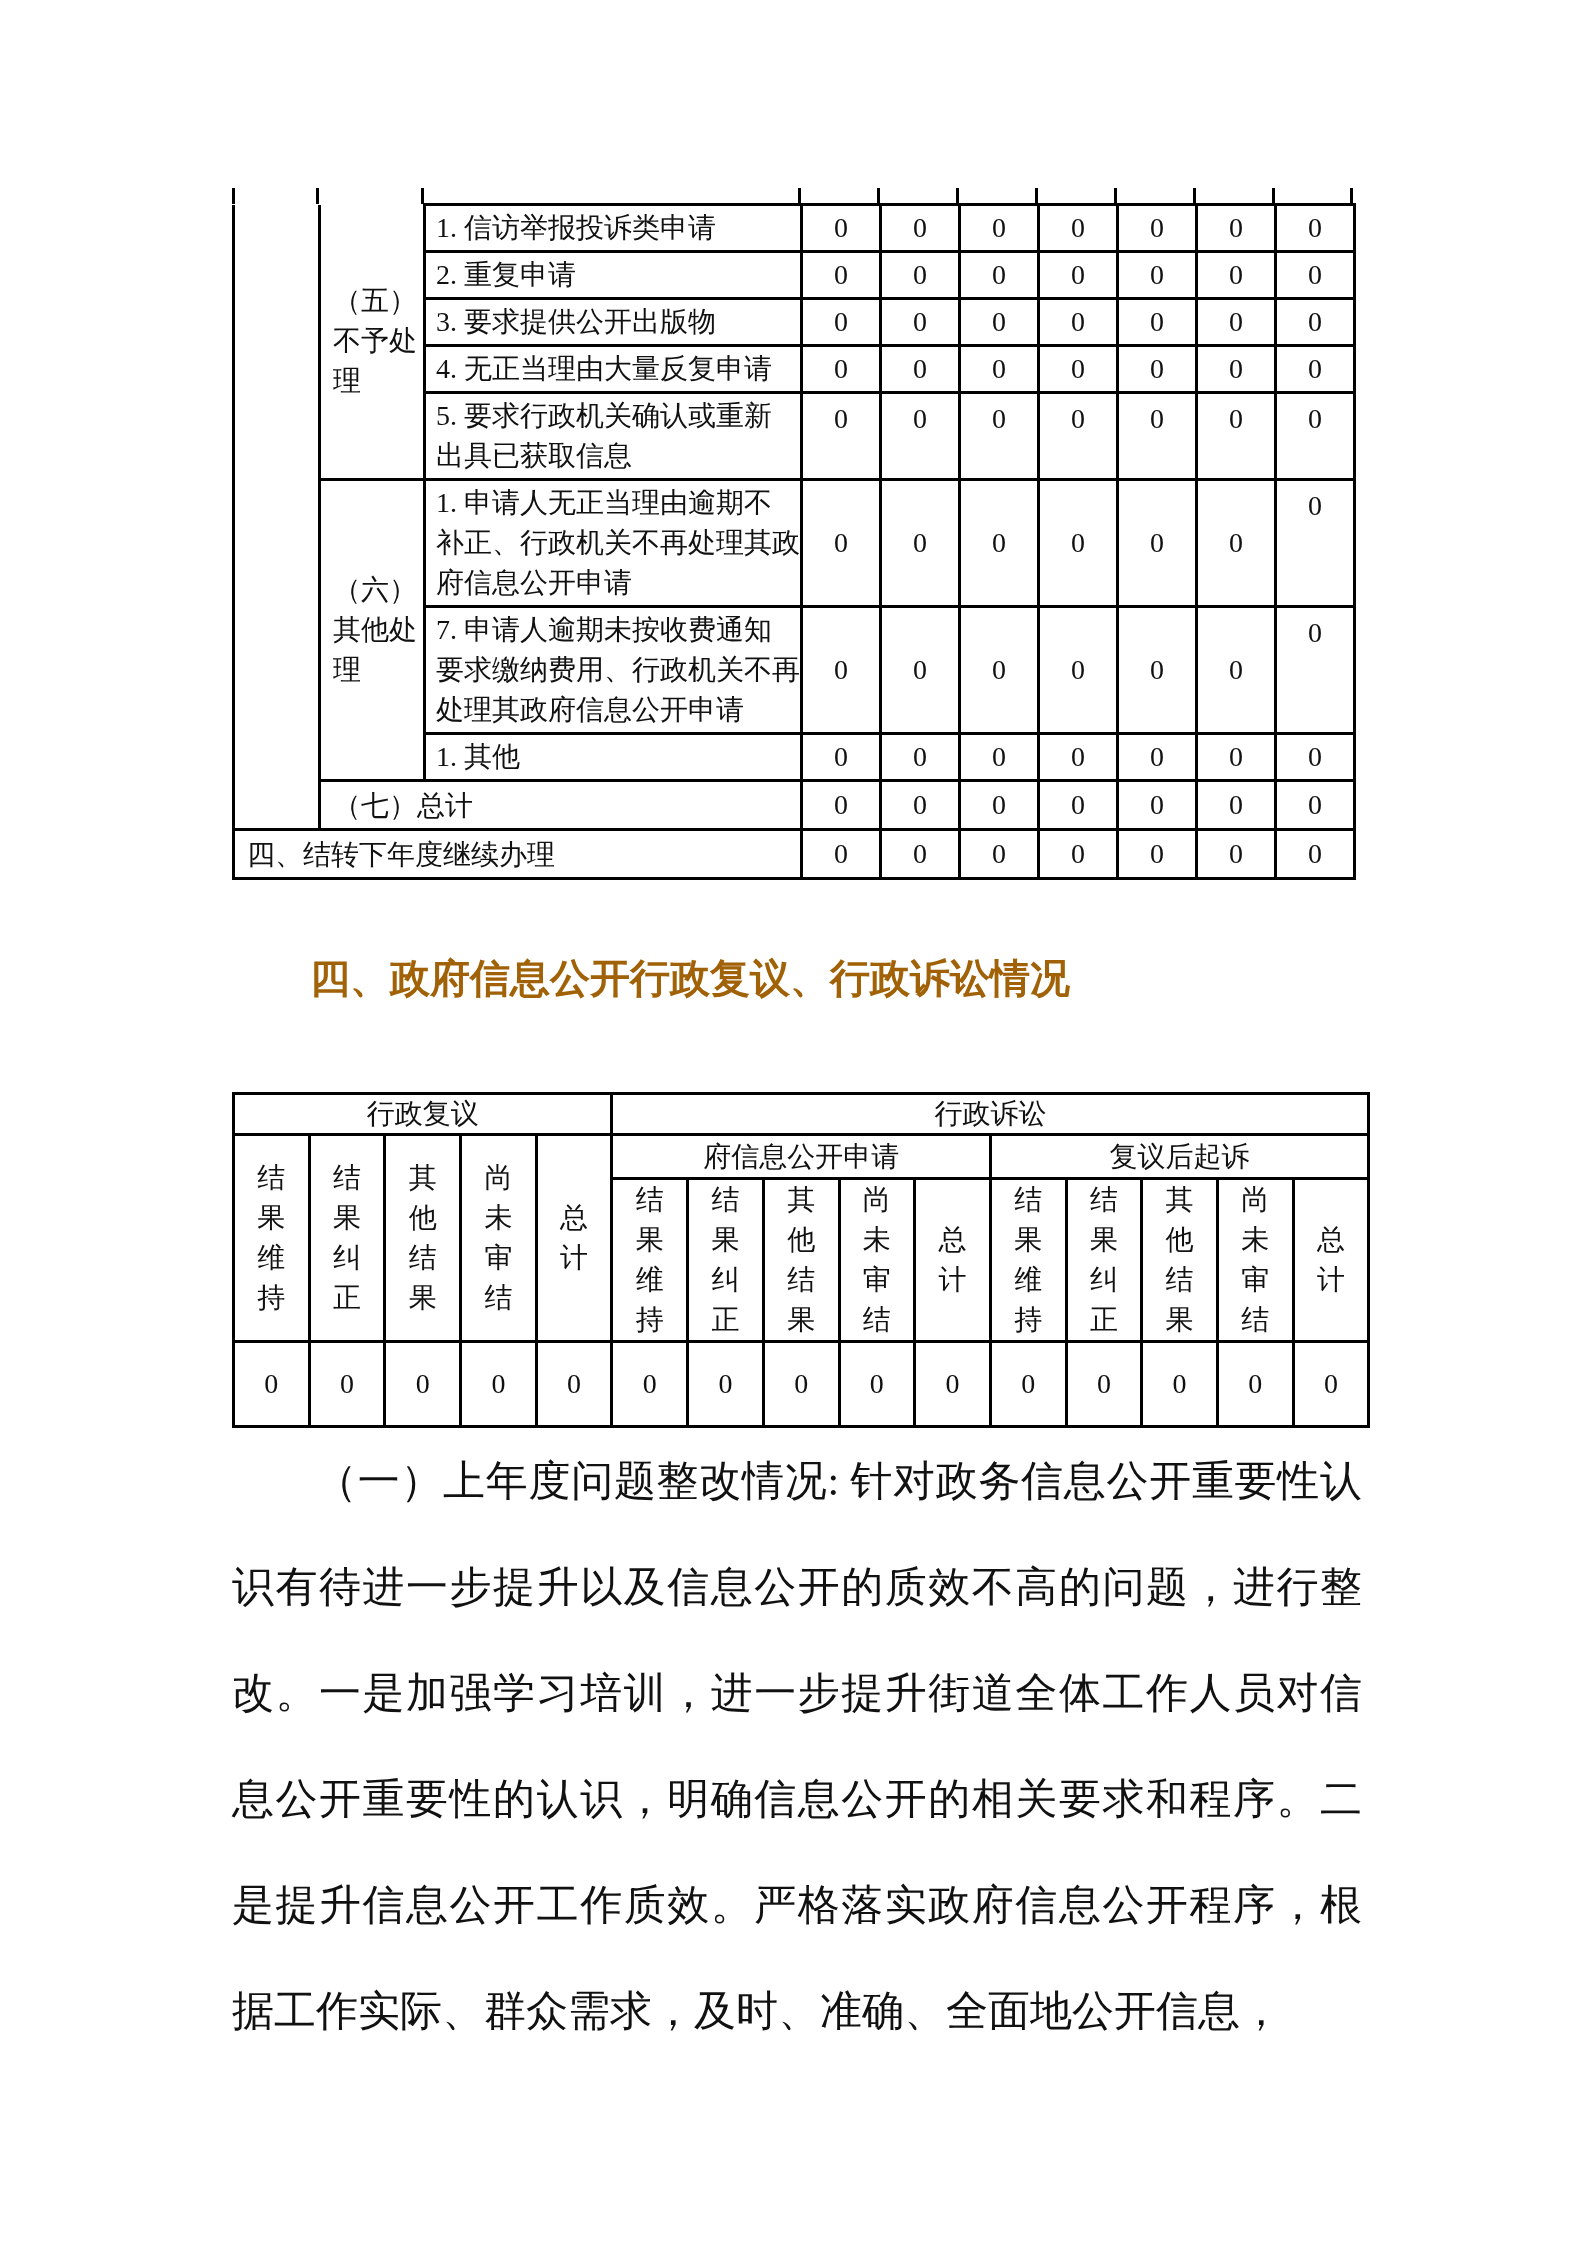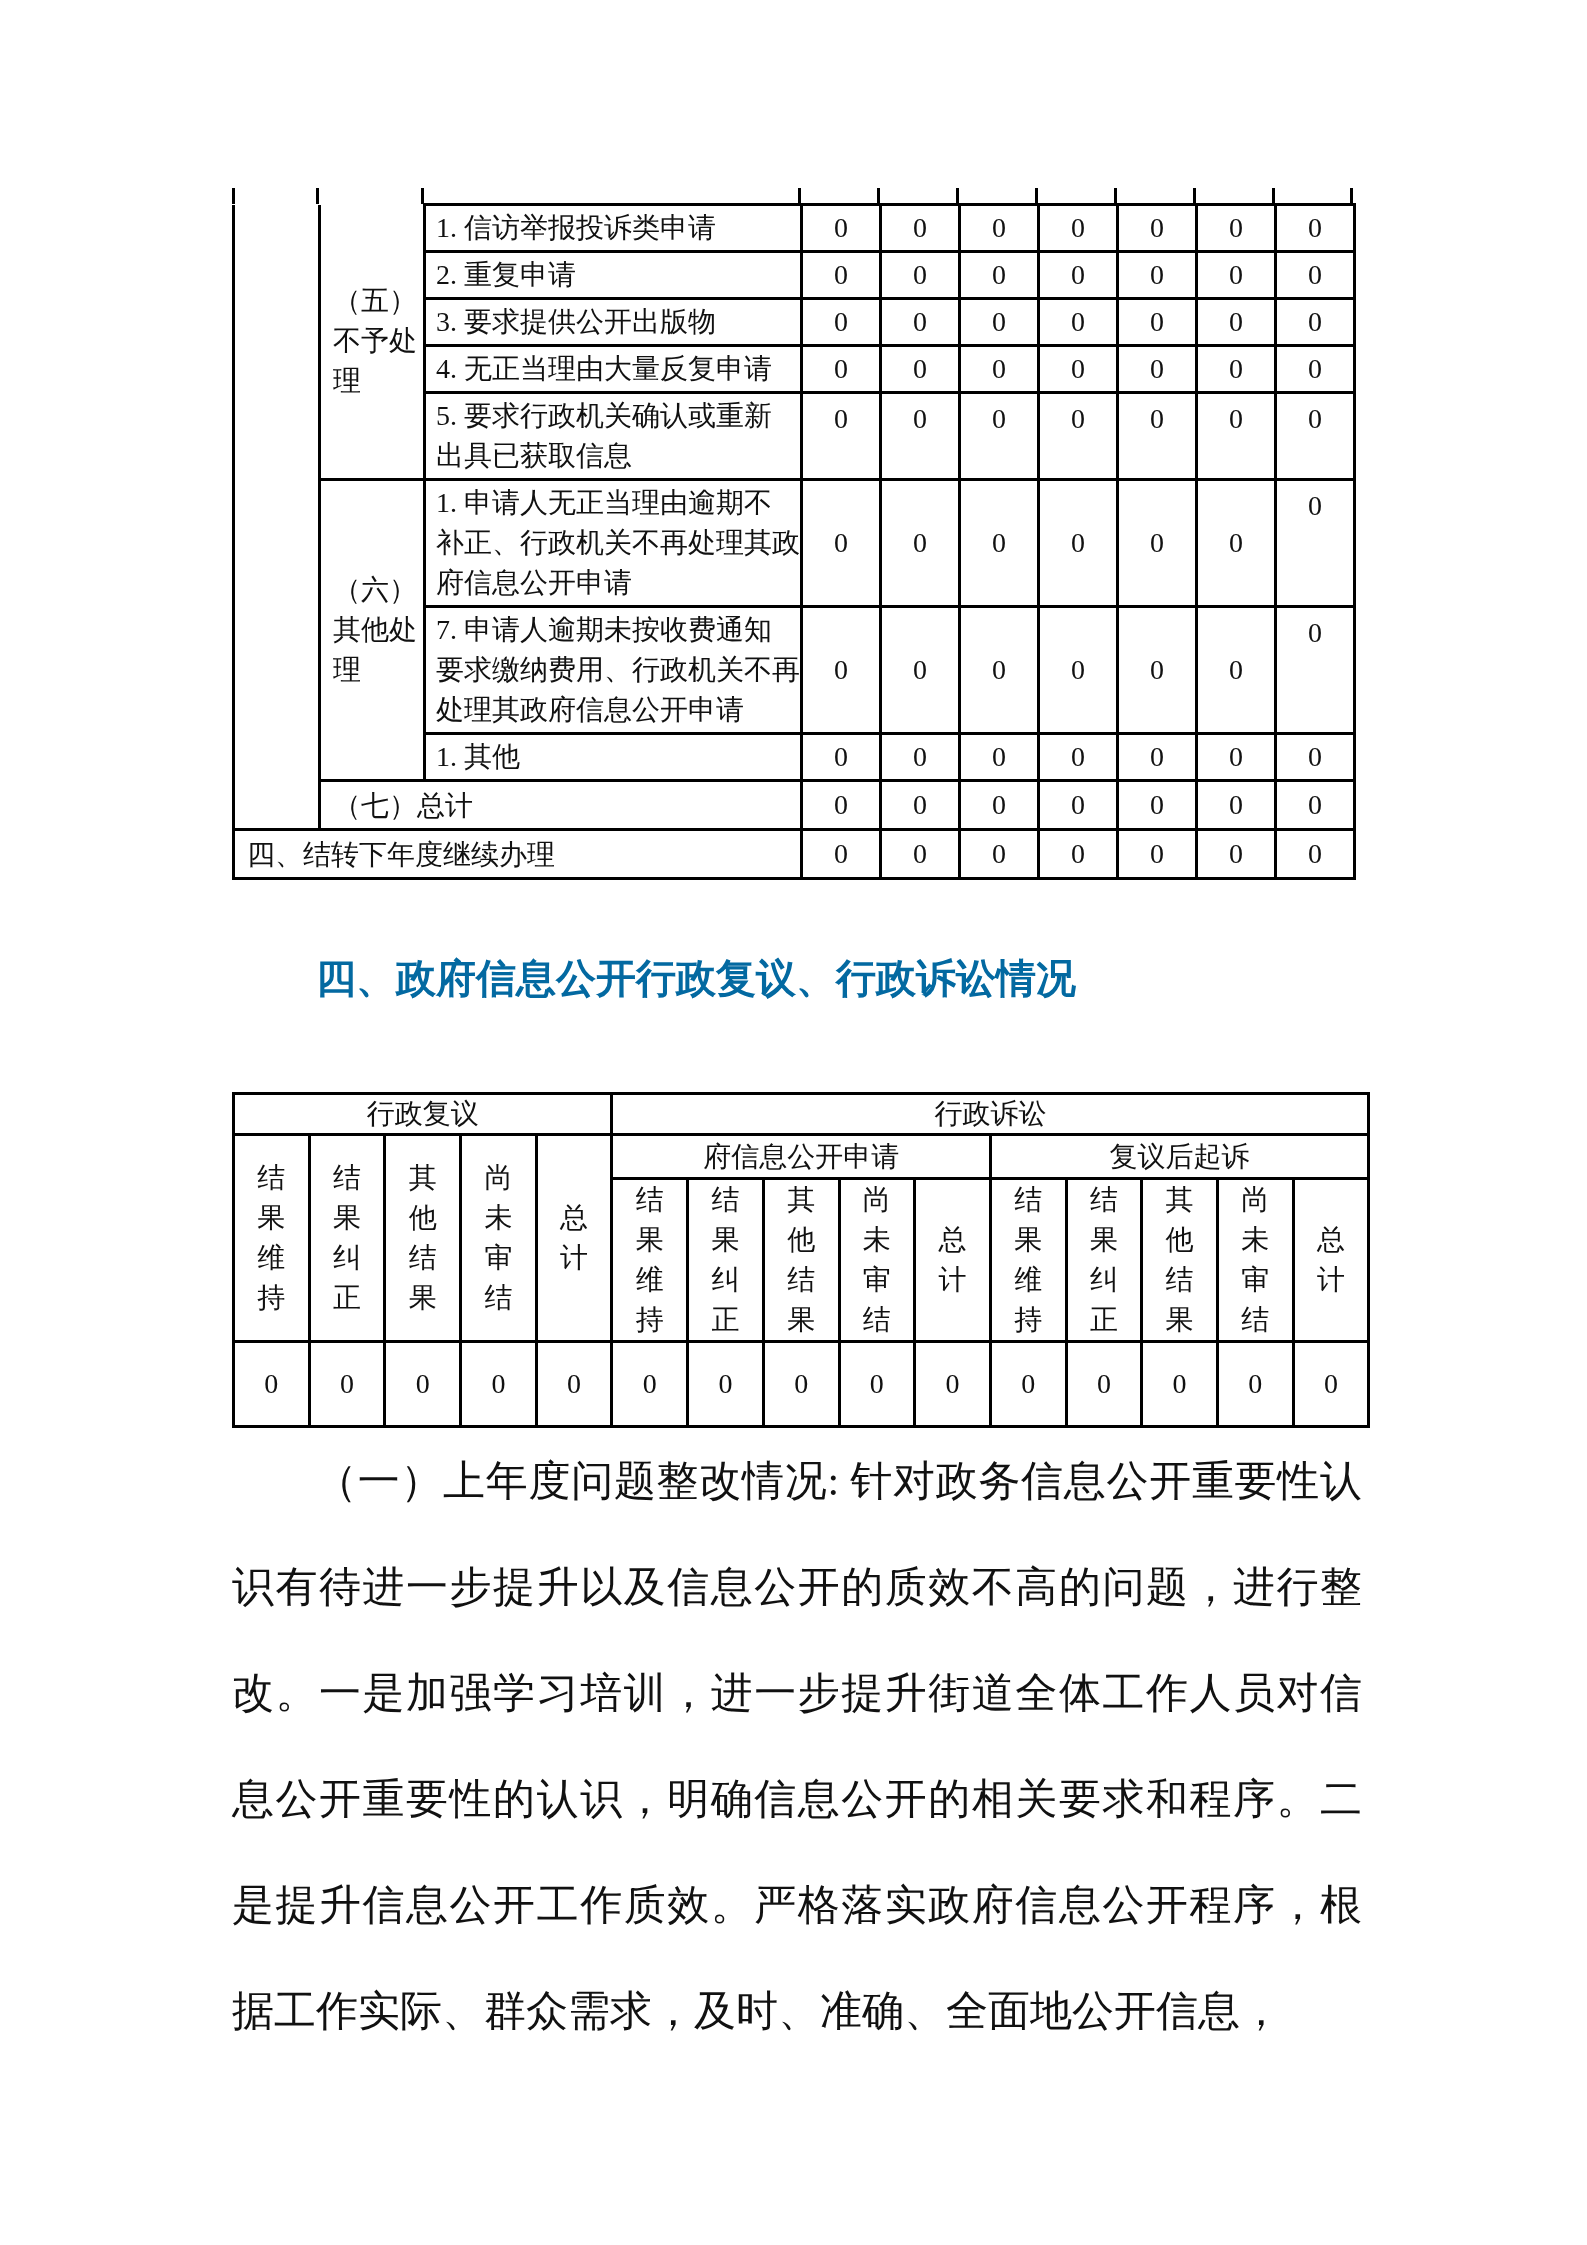--- a/index.html
+++ b/index.html
@@ -25,21 +25,21 @@
   .cellB{white-space:pre-line;text-align:left;padding:2px 4px 2px 12px;}
   .item{white-space:pre-line;text-align:left;padding:2px 0 2px 10px;}
   .num{text-align:center;padding:0;}
   .vtop{vertical-align:top;padding-top:5px;}
   .h41 td{height:41px;} .h82 td{height:82px;margin-left:28px;} .h122 td{height:122px;}
   .rowlabel{text-align:left;padding:4px 4px 2px 12px;}
   
   .h{
     font-family:"Liberation Sans",sans-serif;
     font-weight:bold;font-size:40px;line-height:52px;
-    margin:6px;padding-left:78px;color:#0369a1;
+    margin:0;padding-left:78px;color:#a16207;
   }
   .h4{margin-top:72px;}
   .h5{margin-top:72px;}
   
   .t2{width:1136px;margin-top:88px;}
   .t2 col{width:75.7px;}
   .t2 td{font-size:28px;}
   .ghead{text-align:center;height:40px;padding:0;}
   .sghead{text-align:center;height:44px;padding:0;}
   .vh{white-space:pre-line;text-align:center;line-height:40px;padding:0;}

